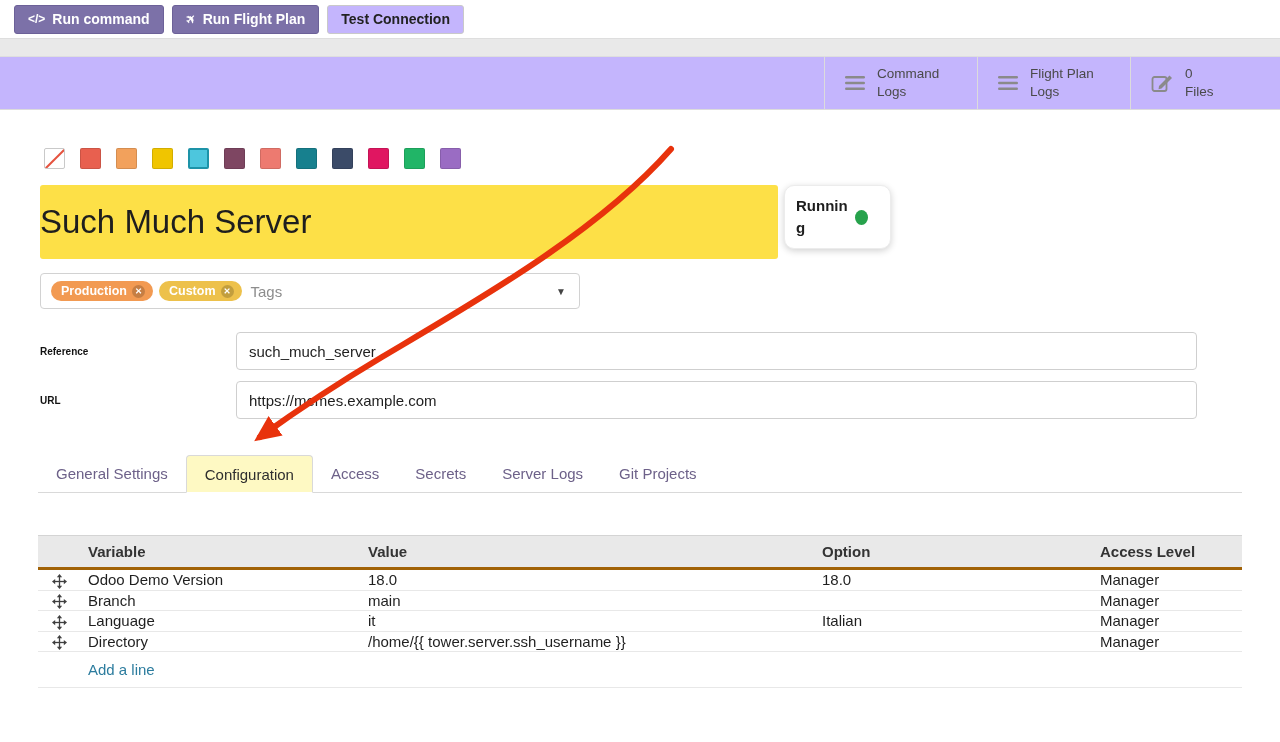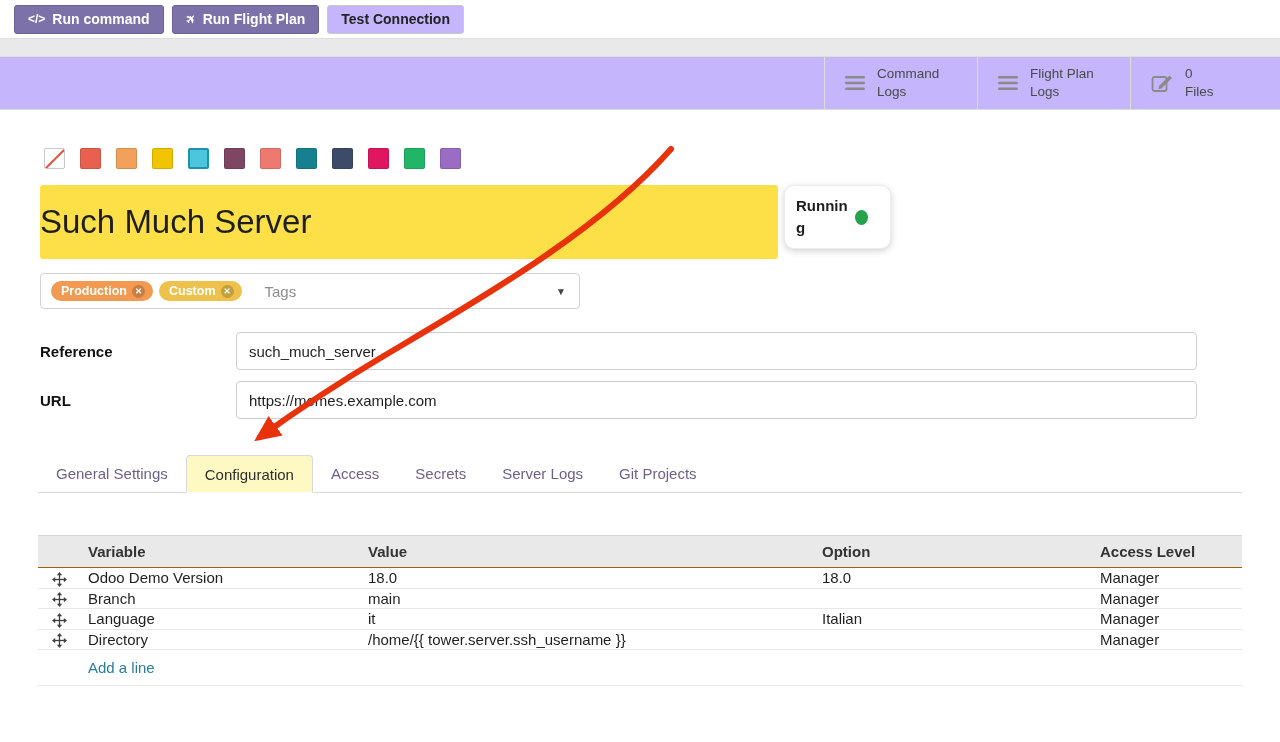--- a/index.html
+++ b/index.html
@@ -27,41 +27,41 @@
   .swatch.selected { border:2px solid #1d93a8; }
   .swatch.none { background:#fff; border:1px solid #c9c9c9; overflow:hidden; }
   .swatch.none::after { content:""; position:absolute; left:-4px; top:9px; width:28px; height:2px; background:#e5533f; transform:rotate(-45deg); }
 
   .title-row { display:flex; align-items:flex-start; margin:16px 0 0 40px; }
   .title-input { width:738px; height:74px; background:#fde047; border-radius:3px; display:flex; align-items:center; font-size:33px; color:#1e1e1e; cursor:text; }
   .status-card { margin-left:6px; width:107px; height:64px; background:#fff; border:1px solid #ececec; border-radius:10px; box-shadow:0 2px 7px rgba(0,0,0,.18); display:flex; align-items:center; padding:0 11px; gap:7px; }
   .status-text { font-weight:bold; font-size:15px; width:52px; word-break:break-all; line-height:1.45; color:#1e1e1e; }
   .status-dot { width:13px; height:15px; border-radius:50%; flex:0 0 auto; }
 
-  .tags-row { margin:14px 0 0 40px; width:540px; height:36px; border:1px solid #d2d2d2; border-radius:4px; display:flex; align-items:center; padding:0 10px; gap:20px; position:relative; cursor:text; }
+  .tags-row { margin:14px 0 0 40px; width:540px; height:36px; border:1px solid #d2d2d2; border-radius:4px; display:flex; align-items:center; padding:0 10px; gap:6px; position:relative; cursor:text; }
   .tag-pill { display:inline-flex; align-items:center; gap:5px; color:#fff; font-weight:bold; font-size:12.5px; padding:3px 8px 3px 10px; border-radius:11px; white-space:nowrap; }
   .tag-x { width:13px; height:13px; border-radius:50%; background:rgba(0,0,0,.18); display:inline-flex; align-items:center; justify-content:center; font-size:8.5px; cursor:pointer; }
   .tags-placeholder { color:#8d8d8d; font-size:15px; margin-left:3px; }
   .tags-caret { position:absolute; right:13px; top:12px; color:#444; font-size:10px; cursor:pointer; }
 
   .field-row { display:flex; align-items:center; margin-left:40px; }
   .field-row.ref { margin-top:23px; }
   .field-row.url { margin-top:11px; }
-  .field-label { width:196px; font-weight:bold; font-size:15px; color:#121212; }
+  .field-label { width:196px; font-weight:bold; font-size:10px; color:#121212; }
   .field-input { width:961px; height:38px; border:1px solid #cfcfcf; border-radius:4px; display:flex; align-items:center; padding:0 12px; font-size:15px; color:#1e1e1e; cursor:text; }
 
   
   .tabs-bar { margin:36px 0 0 38px; width:1204px; border-bottom:1px solid #d9d9d9; display:flex; }
   .tab { padding:10px 18px 9px; font-size:15px; color:#6d6189; font-weight:500; cursor:pointer; margin-bottom:-1px; }
   .tab.active { background:#fef9c3; border:1px solid #d9d9d9; border-bottom:1px solid #fff; border-radius:4px 4px 0 0; color:#2e2e2e; font-weight:400; }
 
   
   .table-wrap { margin:42px 0 0 38px; width:1204px; }
   table { width:100%; border-collapse:collapse; font-size:15px; table-layout:fixed; }
-  thead th { background:#e9e9e9; border-top:1px solid #d4d4d4; border-bottom:1px solid #a16207; font-weight:bold; text-align:left; padding:7px 8px; color:#333; }
+  thead th { background:#e9e9e9; border-top:1px solid #d4d4d4; border-bottom:3px solid #a16207; font-weight:bold; text-align:left; padding:7px 8px; color:#333; }
   tbody td { border-bottom:1px solid #e8e8e8; padding:1px 8px; color:#1f1f1f; }
   td.c-handle { text-align:center; cursor:grab; }
   td.c-handle svg { vertical-align:middle; }
   .add-line td { color:#2c7c9e; cursor:pointer; padding:9px 8px; }
 
   
   .arrow-overlay { position:absolute; left:0; top:0; width:1280px; height:742px; pointer-events:none; z-index:50; }
 </style>
 </head>
 <body>

